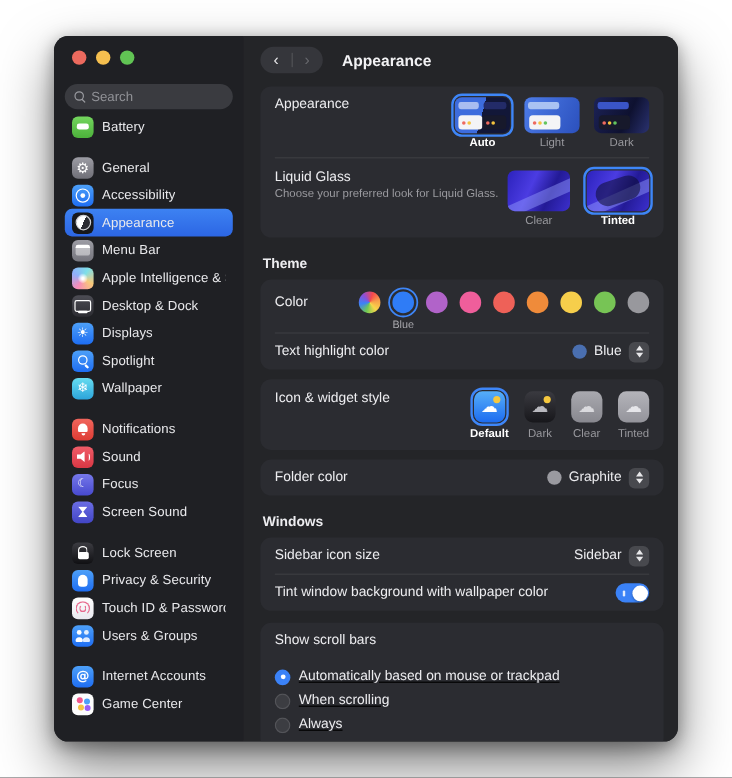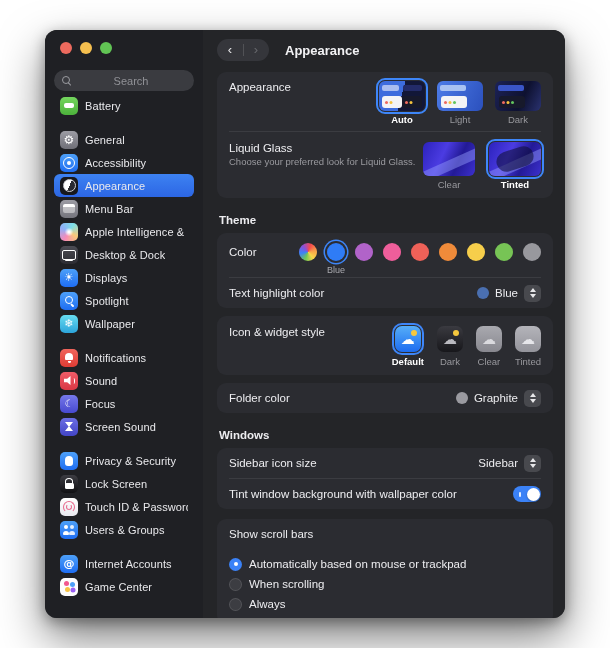--- a/index.html
+++ b/index.html
@@ -21,21 +21,21 @@
   
   .sidebar { width:158px; flex:none; background:#1f2024; padding:12px 9px 10px 9px; display:flex; flex-direction:column; overflow:hidden; }
   .traffic { display:flex; gap:8px; padding-left:6px; height:18px; flex:none; }
   .tl { width:12px; height:12px; border-radius:50%; }
   .tl.close{ background:#ec6a5e; } .tl.min{ background:#f5bf4f; } .tl.max{ background:#61c454; }
 
   .searchbox { margin-top:10px; height:21px; border-radius:11px; background:#3a3b40; display:flex; align-items:center; padding:0 8px; gap:5px; flex:none; }
   .mag { width:9px; height:9px; position:relative; flex:none; }
   .mag::before{ content:''; position:absolute; left:0; top:0; width:6px; height:6px; border:1.4px solid #9a9ba0; border-radius:50%; }
   .mag::after{ content:''; position:absolute; left:6.2px; top:6.2px; width:3.5px; height:1.4px; background:#9a9ba0; border-radius:1px; transform:rotate(45deg); transform-origin:0 50%; }
-  .searchbox input{ background:transparent; border:none; outline:none; color:#dddde0; font-size:11px; width:100%; font-family:"Liberation Sans",sans-serif;text-align:center; }
+  .searchbox input{ background:transparent; border:none; outline:none; color:#dddde0; font-size:11px; width:100%; font-family:"Liberation Sans",sans-serif; }
   .searchbox input::placeholder{ color:#919297; }
 
   .sb-list { margin-top:3px; display:flex; flex-direction:column; }
   .sb-gap { height:11px; flex:none; }
   .sb-item { display:flex; align-items:center; gap:7px; height:23px; padding:0 6px; border-radius:6px; color:#e9e9ec; font-size:11px; letter-spacing:.1px; }
   .sb-item.selected { background:linear-gradient(#3d82f2,#2c66e4); }
   .sb-item .lbl{ white-space:nowrap; overflow:hidden; }
 
   .ic { width:18px; height:18px; border-radius:5px; position:relative; flex:none; display:flex; align-items:center; justify-content:center; color:#fff; font-family:"DejaVu Sans",sans-serif; font-size:11px; line-height:1; }
   .ic-battery{ background:linear-gradient(#74d65e,#4cb13b); }
@@ -163,21 +163,21 @@
 
   .single-row { height:30px; }
 
   
   .toggle { width:28px; height:16px; border-radius:9px; background:#3b82f7; position:relative; }
   .toggle::before{ content:''; position:absolute; left:6px; top:5.5px; width:1.5px; height:5px; background:rgba(255,255,255,.85); border-radius:1px; }
   .toggle .knob { position:absolute; right:1.5px; top:1.5px; width:13px; height:13px; border-radius:50%; background:#ffffff; box-shadow:0 1px 2px rgba(0,0,0,.3); }
 
   
   .sb-card { padding:9px 12px 10px 12px; }
-  .radio-row { display:flex; align-items:center; gap:7px; height:20px; }
+  .radio-row { display:flex; align-items:center; gap:7px; height:20px;text-decoration:underline; }
   .radio { width:13px; height:13px; border-radius:50%; flex:none; position:relative; background:#3c3d42; box-shadow:inset 0 0 0 1px rgba(255,255,255,.12); }
   .radio.sel { background:#3b82f7; box-shadow:none; }
   .radio.sel::before{ content:''; position:absolute; left:4.5px; top:4.5px; width:4px; height:4px; border-radius:50%; background:#ffffff; }
   .radio-lbl { font-size:11.5px; color:#ededf0; }
 </style>
 </head>
 <body>
 
 <div class="window">
 
@@ -247,26 +247,26 @@
       <div class="sb-item">
         <span class="ic ic-focus">☾</span>
         <span class="lbl">Focus</span>
       </div>
       <div class="sb-item">
         <span class="ic ic-screentime"></span>
         <span class="lbl">Screen Sound</span>
       </div>
       <div class="sb-gap"></div>
       <div class="sb-item">
+        <span class="ic ic-lockscreen"></span>
+        <span class="lbl">Lock Screen</span>
+      </div>
+      <div class="sb-item">
         <span class="ic ic-privacy"></span>
         <span class="lbl">Privacy &amp; Security</span>
-      </div>
-      <div class="sb-item">
-        <span class="ic ic-lockscreen"></span>
-        <span class="lbl">Lock Screen</span>
       </div>
       <div class="sb-item">
         <span class="ic ic-touchid"></span>
         <span class="lbl">Touch ID &amp; Password</span>
       </div>
       <div class="sb-item">
         <span class="ic ic-users"></span>
         <span class="lbl">Users &amp; Groups</span>
       </div>
       <div class="sb-gap"></div>

